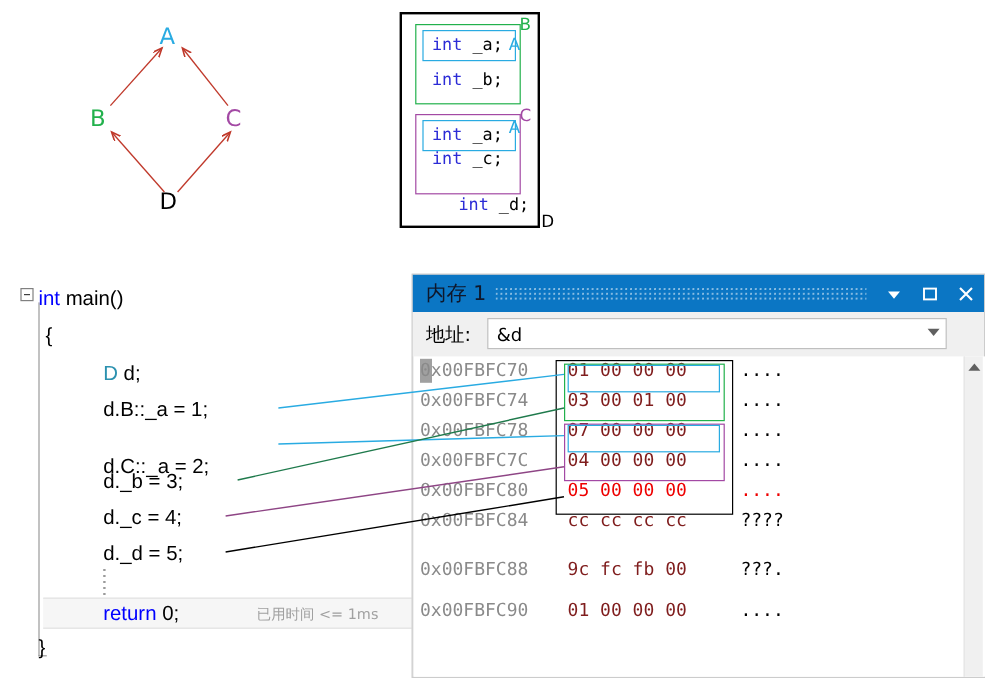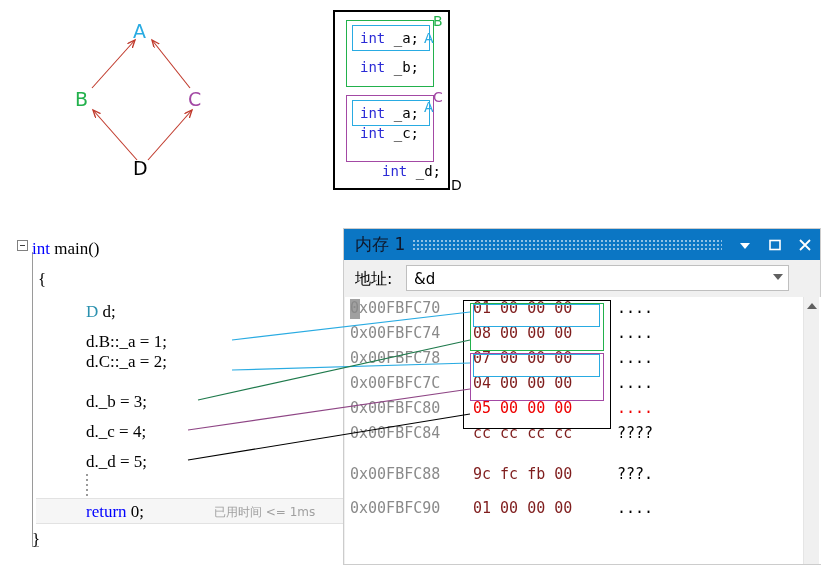--- a/index.html
+++ b/index.html
@@ -78,21 +78,21 @@
     position: absolute;
     font-family: "DejaVu Sans", sans-serif;
     font-size: 14px;
     line-height: 14px;
     color: #29ABE2;
   }
   #a-tag-1 { left: 424px; top: 31px; }
   #a-tag-2 { left: 424px; top: 100px; }
   .code-line {
     position: absolute;
-    font-family: Liberation Serif, serif;
+    font-family: Liberation Sans, sans-serif;
     font-size: 17px;
     line-height: 17px;
     white-space: pre;
     color: #000000;
     text-align: right;
   }
   .kw-blue { color: #0000ff; }
   .type-cyan { color: #2B91AF; }
   #collapse-box {
     position: absolute;
@@ -363,21 +363,21 @@
 
 <div id="collapse-box"></div>
 <div id="brace-rule"></div>
 <div id="brace-rule-foot"></div>
 
 <div class="code-line" style="left:32px; top:240px;"><span class="kw-blue">int</span><span> main()</span></div>
 <div class="code-line" style="left:38px; top:271px;">{</div>
 
 <div class="code-line" style="left:86px; top:303px;"><span class="type-cyan">D</span><span> d;</span></div>
 <div class="code-line" style="left:86px; top:333px;">d.B::_a = 1;</div>
-<div class="code-line" style="left:86px; top:353px;">d.C::_a = 2;</div>
+<div class="code-line" style="left:86px; top:380px;">d.C::_a = 2;</div>
 <div class="code-line" style="left:86px; top:393px;">d._b = 3;</div>
 <div class="code-line" style="left:86px; top:423px;">d._c = 4;</div>
 <div class="code-line" style="left:86px; top:453px;">d._d = 5;</div>
 
 <div id="vdots"></div>
 <div id="return-band"></div>
 <div class="code-line" style="left:86px; top:503px;"><span class="kw-blue">return</span><span> 0;</span></div>
 <div id="elapsed">已用时间 &lt;= 1ms</div>
 <div class="code-line" style="left:32px; top:531px;">}</div>
 
@@ -414,21 +414,21 @@
 
   <div id="mem-body">
     <div class="mem-row" style="top:0px;">
       <div id="addr-caret-hl"></div>
       <div class="mem-addr">0x00FBFC70</div>
       <div class="mem-hex">01 00 00 00</div>
       <div class="mem-ascii">....</div>
     </div>
     <div class="mem-row" style="top:25px;">
       <div class="mem-addr">0x00FBFC74</div>
-      <div class="mem-hex">08 00 00 00</div>
+      <div class="mem-hex">03 00 01 00</div>
       <div class="mem-ascii">....</div>
     </div>
     <div class="mem-row" style="top:50px;">
       <div class="mem-addr">0x00FBFC78</div>
       <div class="mem-hex">07 00 00 00</div>
       <div class="mem-ascii">....</div>
     </div>
     <div class="mem-row" style="top:75px;">
       <div class="mem-addr">0x00FBFC7C</div>
       <div class="mem-hex">04 00 00 00</div>

